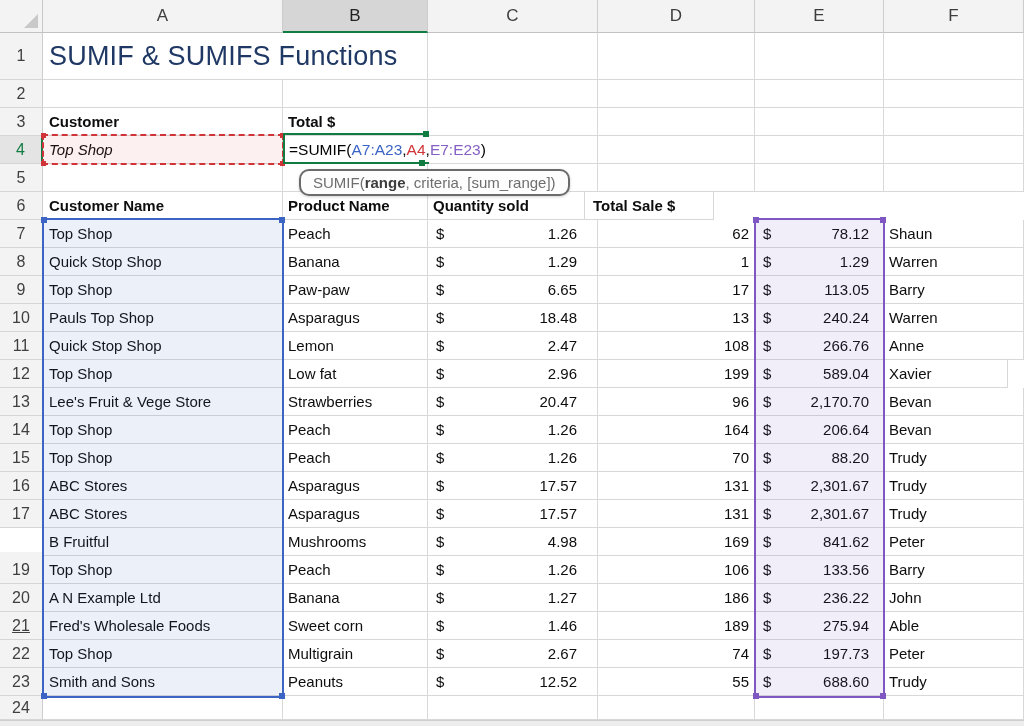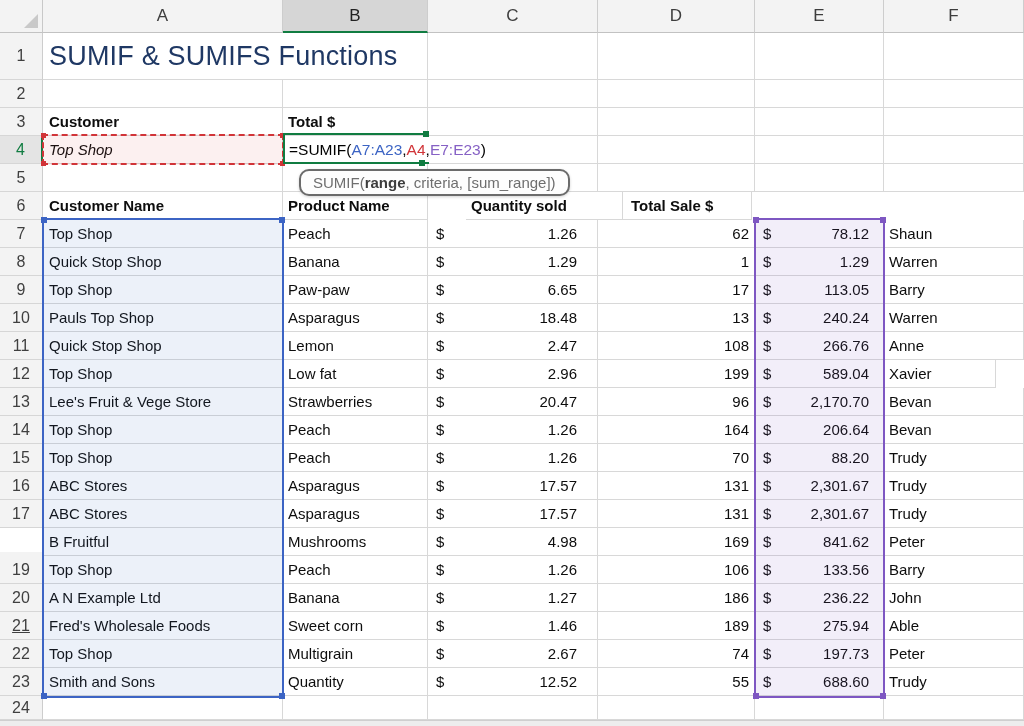--- a/index.html
+++ b/index.html
@@ -165,21 +165,21 @@
         <div class="cell c4" style="width: 129px;"></div>
         <div class="cell c5" style="width: 140px;"></div>
       </div>
       <div class="grow" style="height: 28px;">
         <div class="cell c0 hrow" style="width: 240px;">
           <span class="bold">Customer Name</span>
         </div>
         <div class="cell c1 hrow" style="width: 145px;">
           <span class="bold">Product Name</span>
         </div>
-        <div class="cell c3 hrow" style="width: 157px; margin-left: 38px;">
+        <div class="cell c3 hrow" style="width: 157px;">
           <span class="bold">Quantity sold</span>
         </div>
         <div class="cell c4 hrow" style="width: 129px;">
           <span class="bold">Total Sale $</span>
         </div>
       </div>
       <div class="grow" style="height: 28px;">
         <div class="cell c0" style="width: 240px;">
           <span>Top Shop</span>
         </div>
@@ -300,21 +300,21 @@
           <span>$</span>
           <span>2.96</span>
         </div>
         <div class="cell c3" style="width: 157px;">
           <span>199</span>
         </div>
         <div class="cell c4" style="width: 129px;">
           <span>$</span>
           <span>589.04</span>
         </div>
-        <div class="cell c5" style="width: 112px; text-align: right;">
+        <div class="cell c5" style="width: 124px; text-align: right;">
           <span>Xavier</span>
         </div>
       </div>
       <div class="grow" style="height: 28px; text-align: center;">
         <div class="cell c0" style="width: 240px;">
           <span>Lee's Fruit &amp; Vege Store</span>
         </div>
         <div class="cell c1" style="width: 145px;">
           <span>Strawberries</span>
         </div>
@@ -529,21 +529,21 @@
         </div>
         <div class="cell c5" style="width: 140px;">
           <span>Peter</span>
         </div>
       </div>
       <div class="grow" style="height: 28px;">
         <div class="cell c0" style="width: 240px;">
           <span>Smith and Sons</span>
         </div>
         <div class="cell c1" style="width: 145px;">
-          <span>Quantity</span>
+          <span>Peanuts</span>
         </div>
         <div class="cell c2" style="width: 170px;">
           <span>$</span>
           <span>12.52</span>
         </div>
         <div class="cell c3" style="width: 157px;">
           <span>55</span>
         </div>
         <div class="cell c4" style="width: 129px;">
           <span>$</span>

